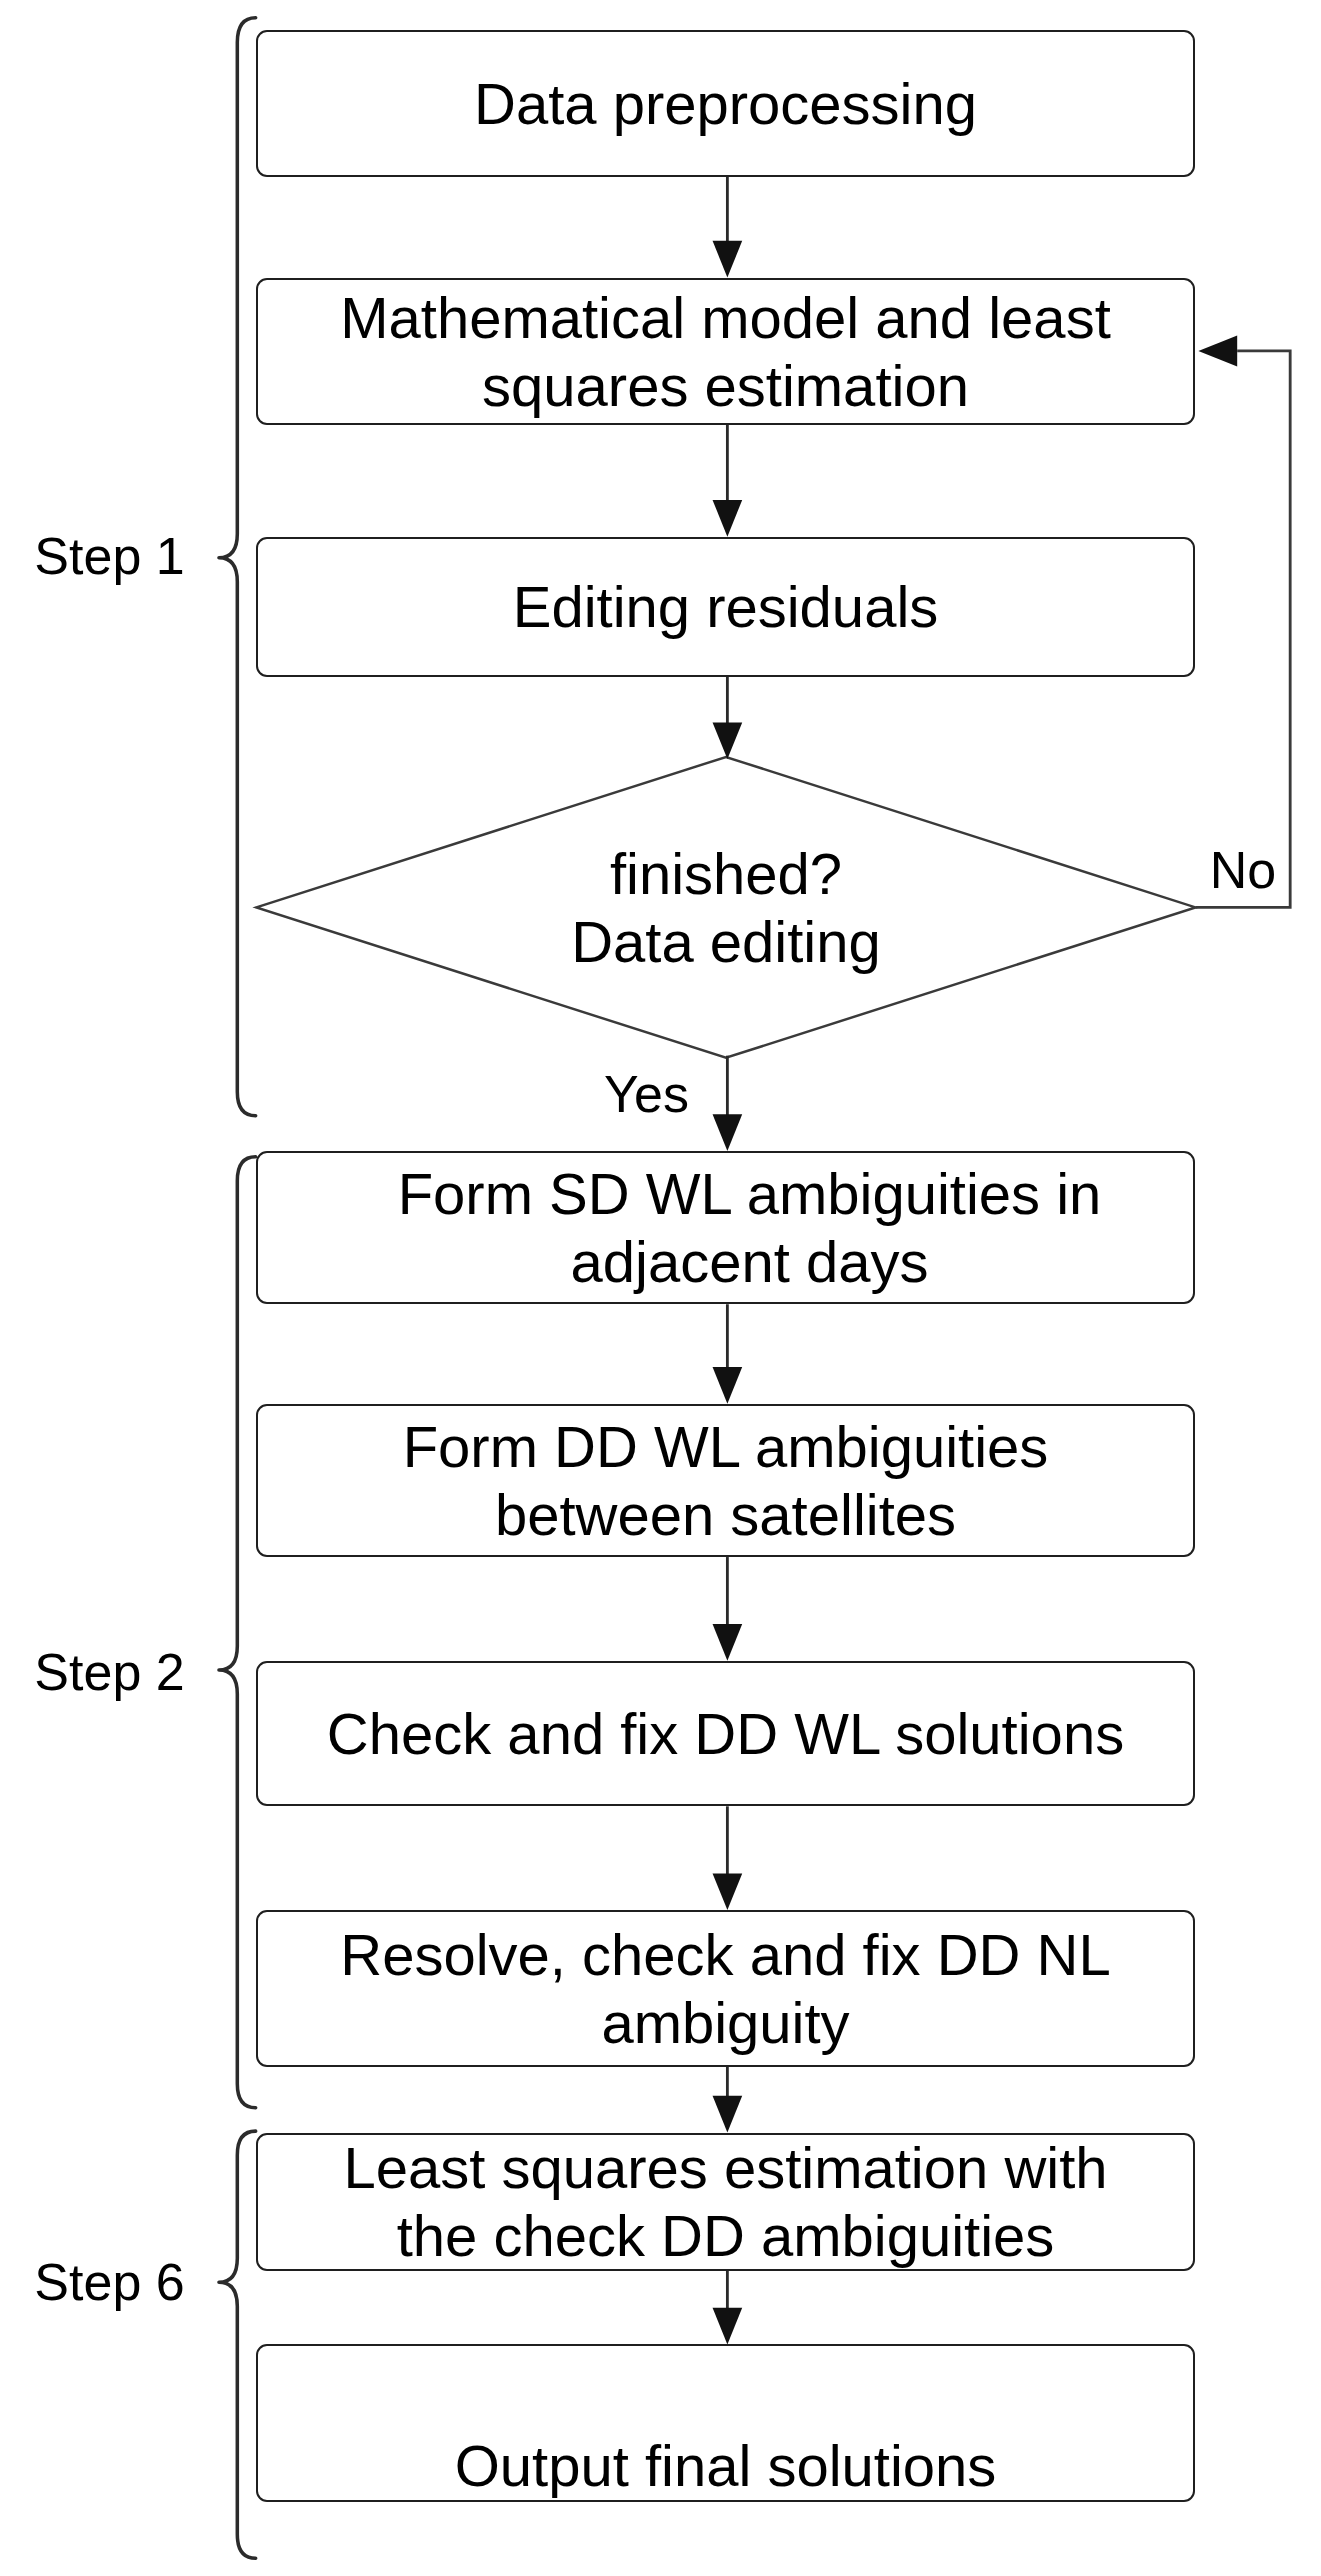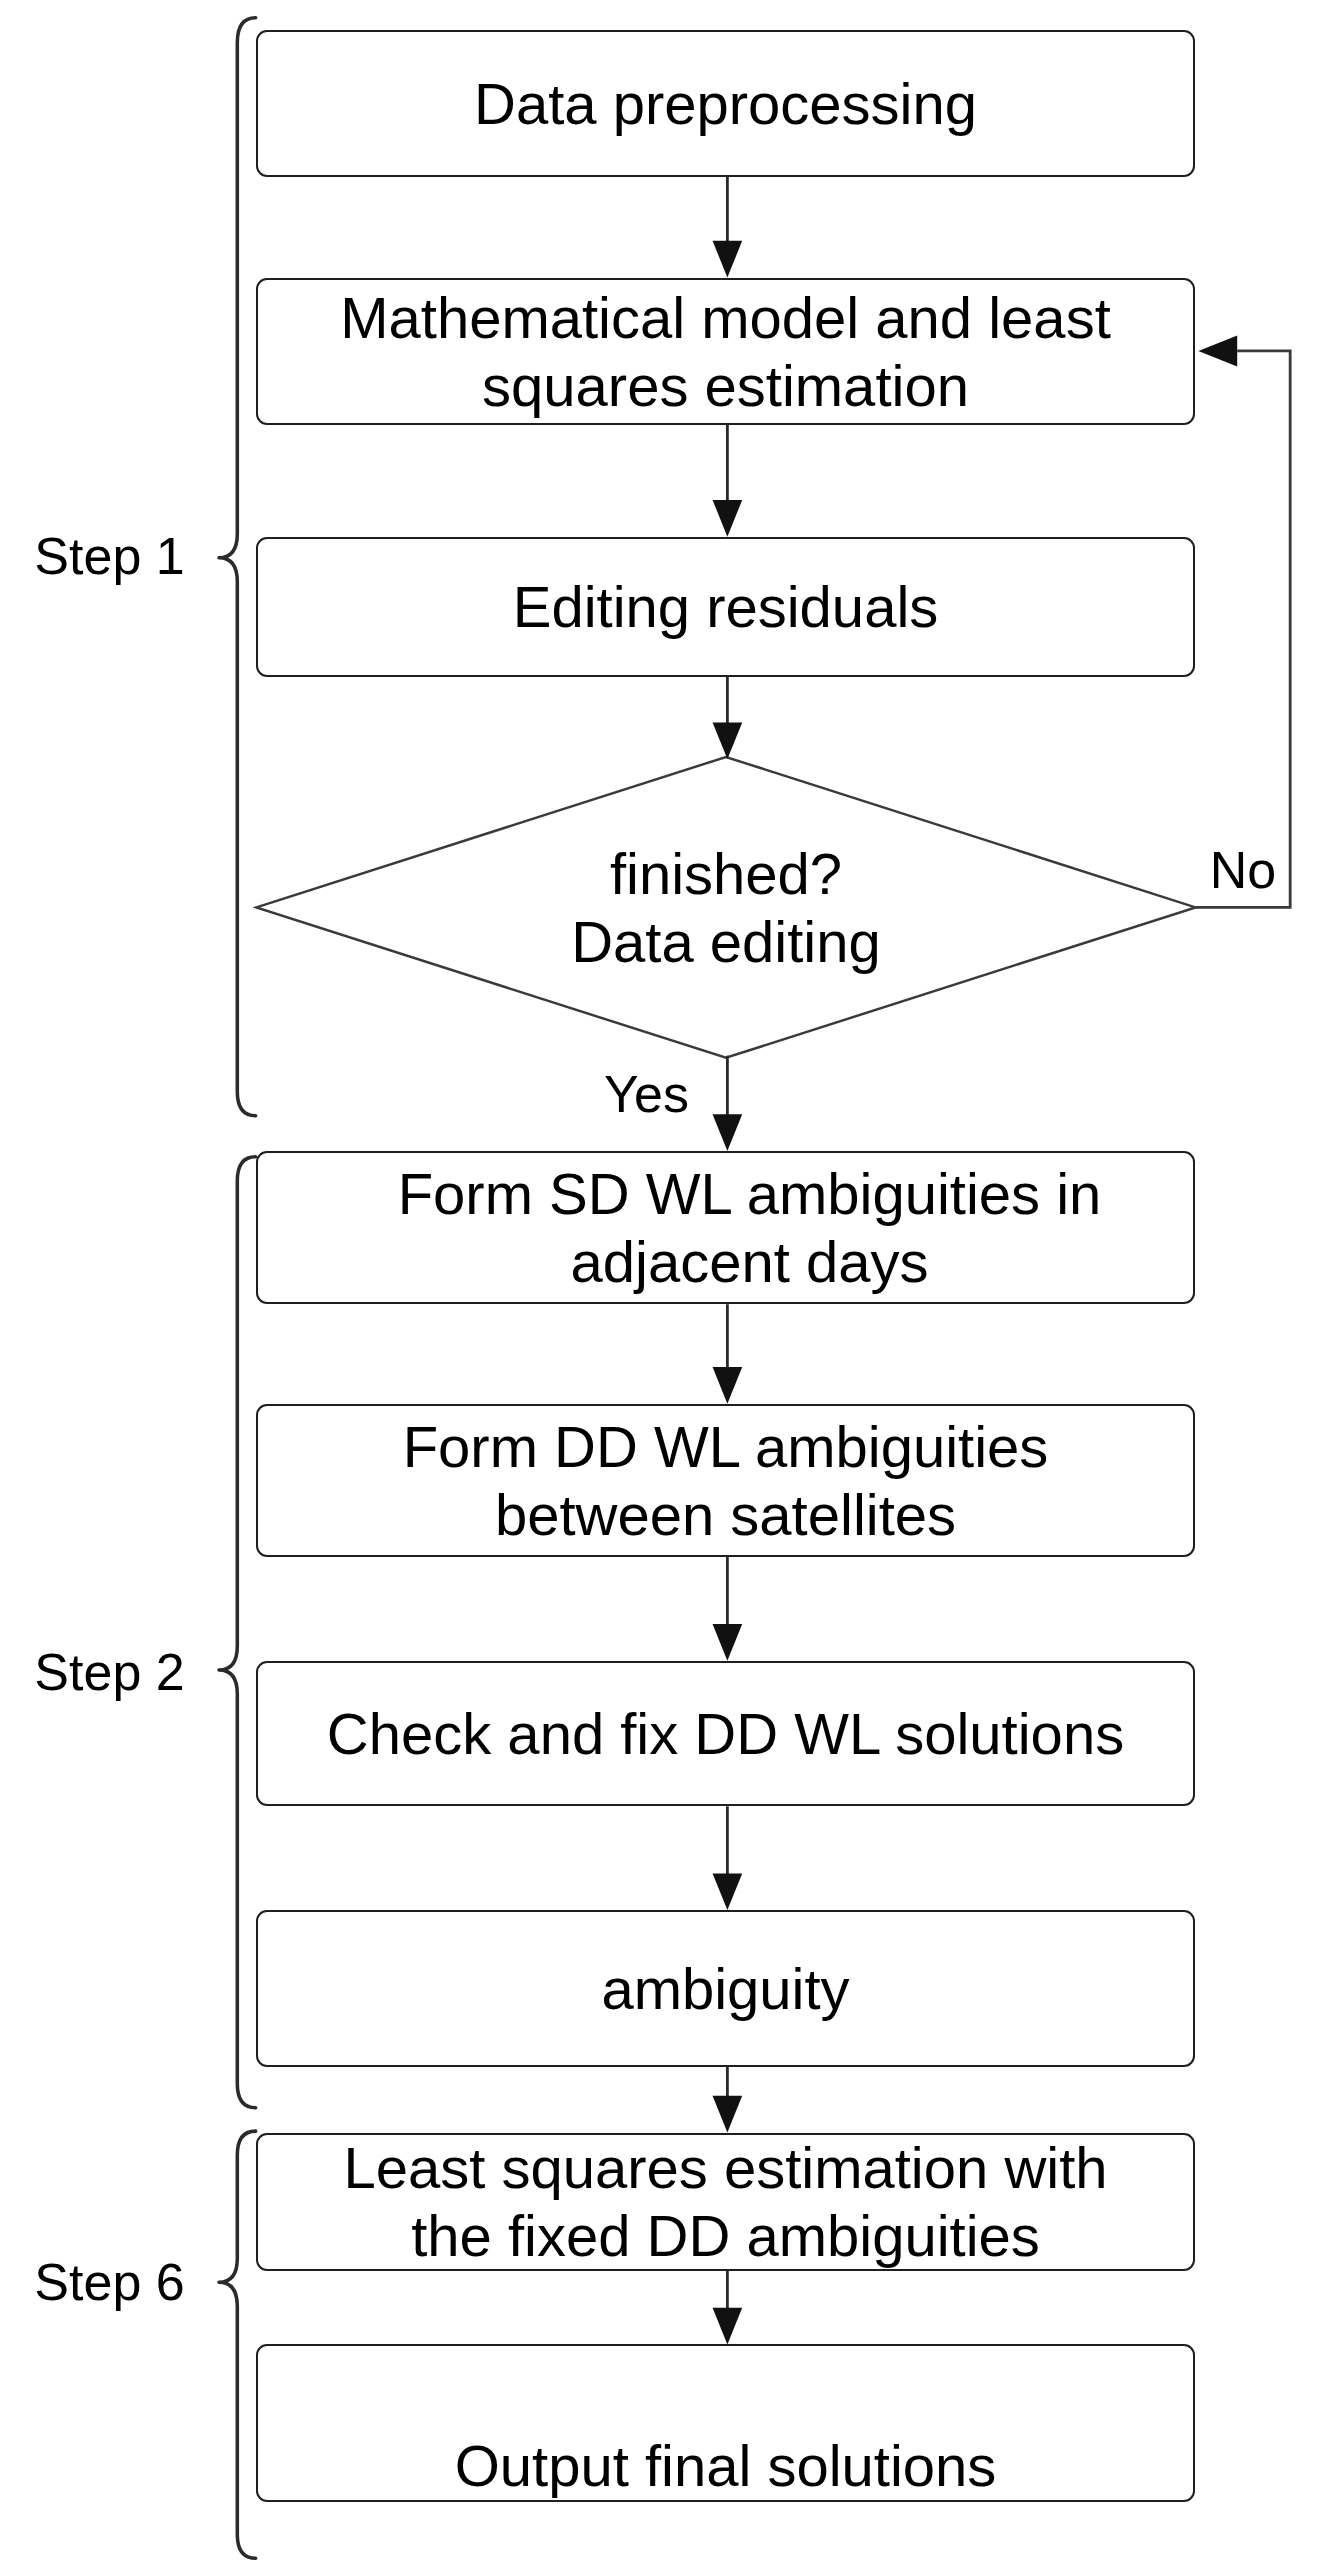--- a/index.html
+++ b/index.html
@@ -145,26 +145,27 @@
   <div class="node" id="box5">
     <span class="line">Form DD WL ambiguities</span>
     <span class="line">between satellites</span>
   </div>
 
   <div class="node" id="box6">
     <span class="line">Check and fix DD WL solutions</span>
   </div>
 
   <div class="node" id="box7">
+    <span class="line">Resolve, check and fix DD NL</span>
     <span class="line">ambiguity</span>
   </div>
 
   <div class="node" id="box8">
     <span class="line">Least squares estimation with</span>
-    <span class="line">the fixed DD ambiguities</span>
+    <span class="line">the check DD ambiguities</span>
   </div>
 
   <div class="node" id="box9">
     <span class="line">Output final solutions</span>
   </div>
 
   <div class="edge-label" id="label-yes">Yes</div>
   <div class="edge-label" id="label-no">No</div>
 
   <div class="step-label" id="step1">Step 1</div>

